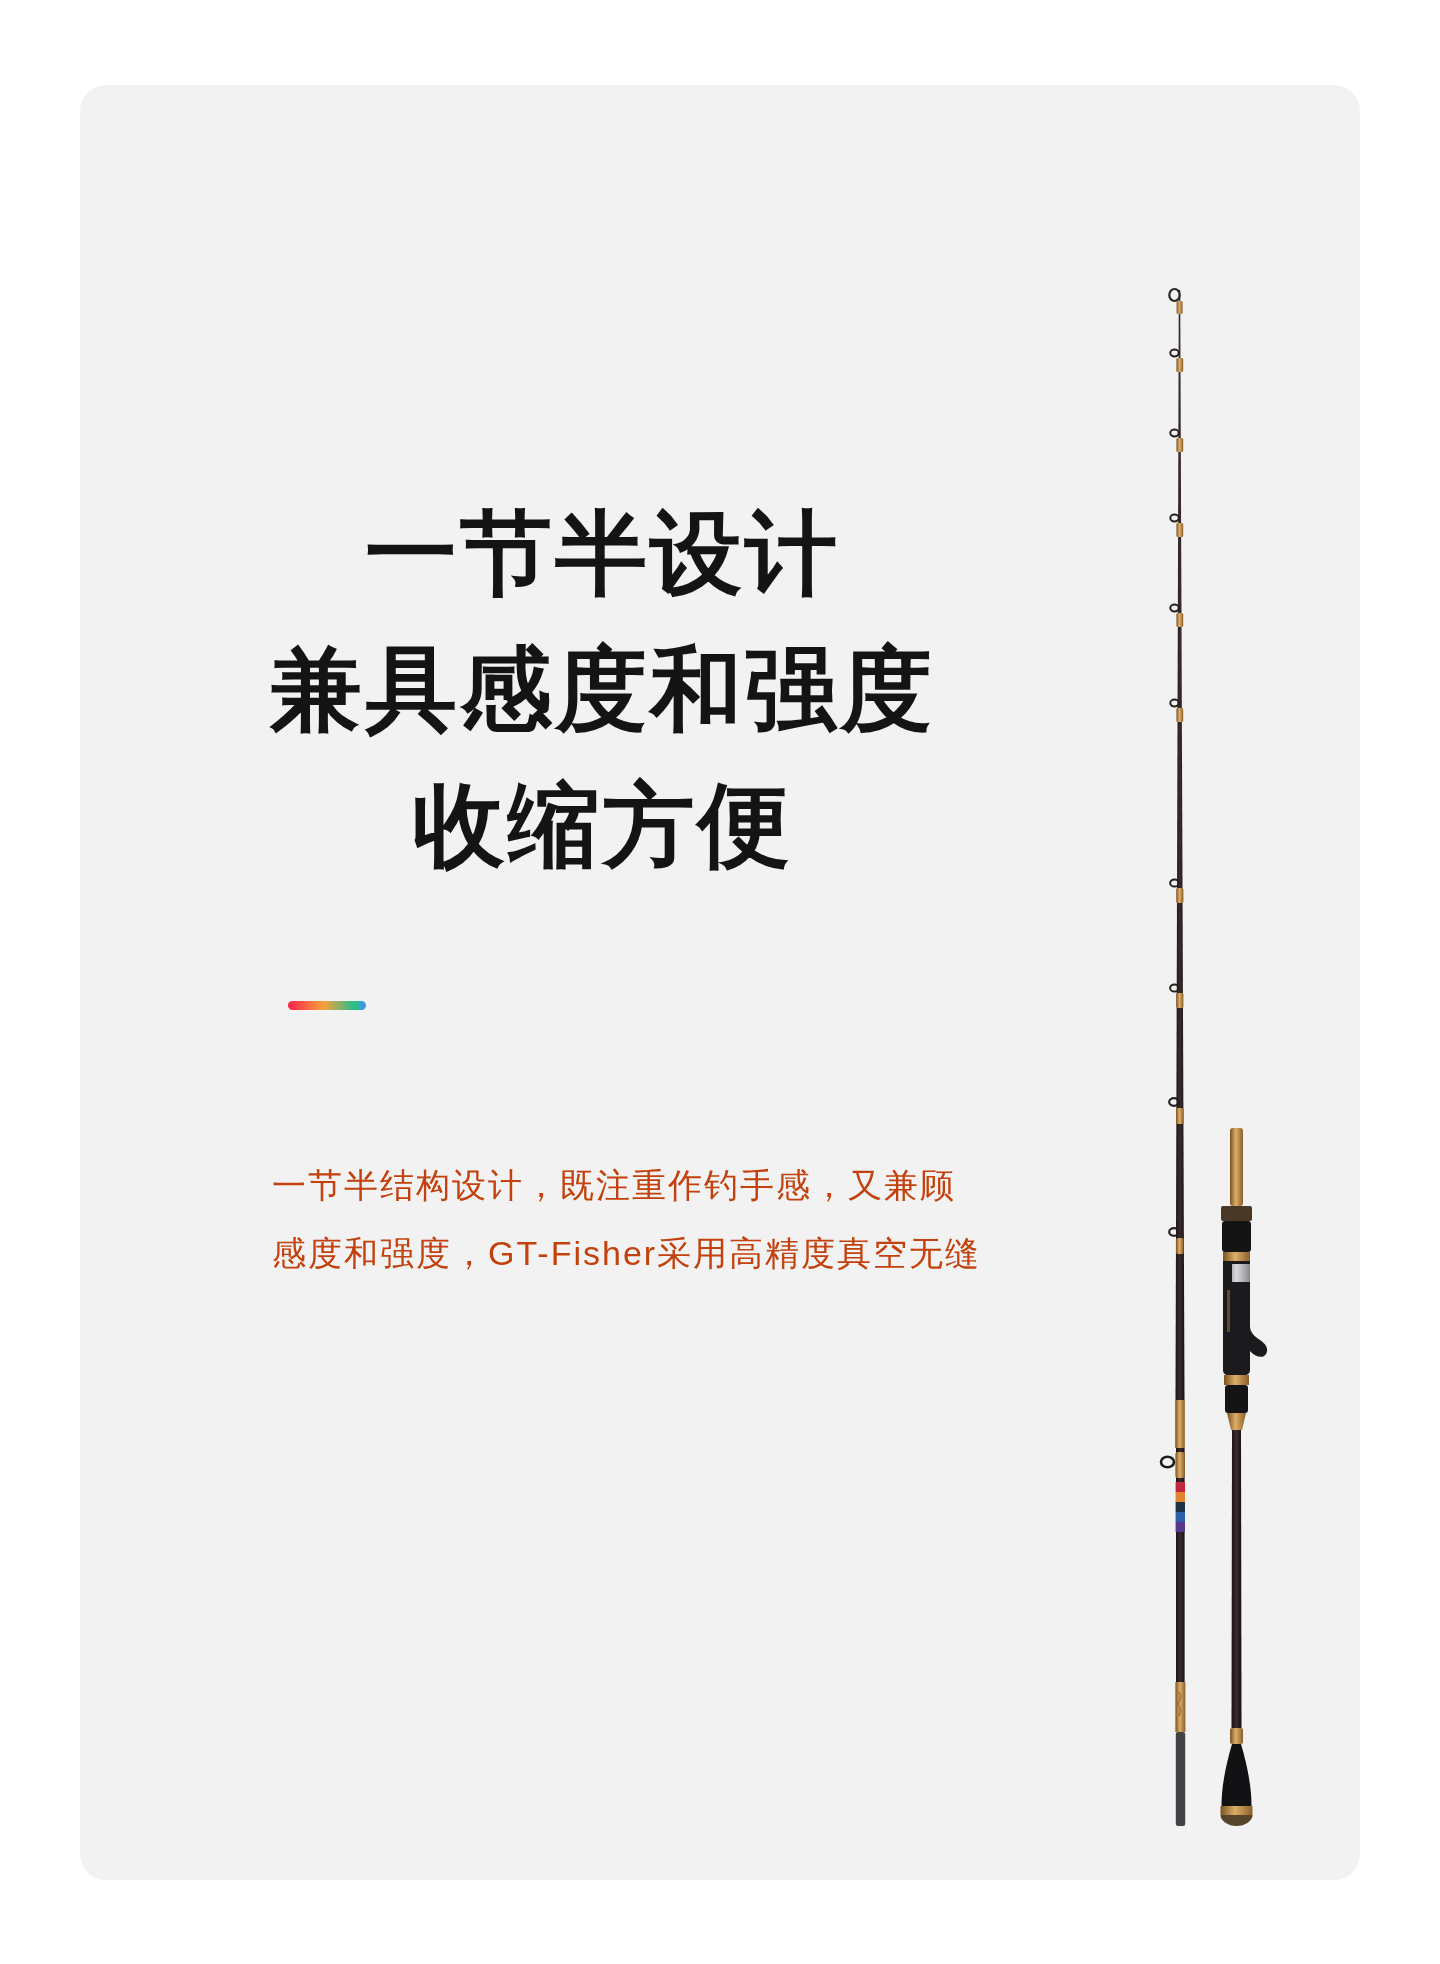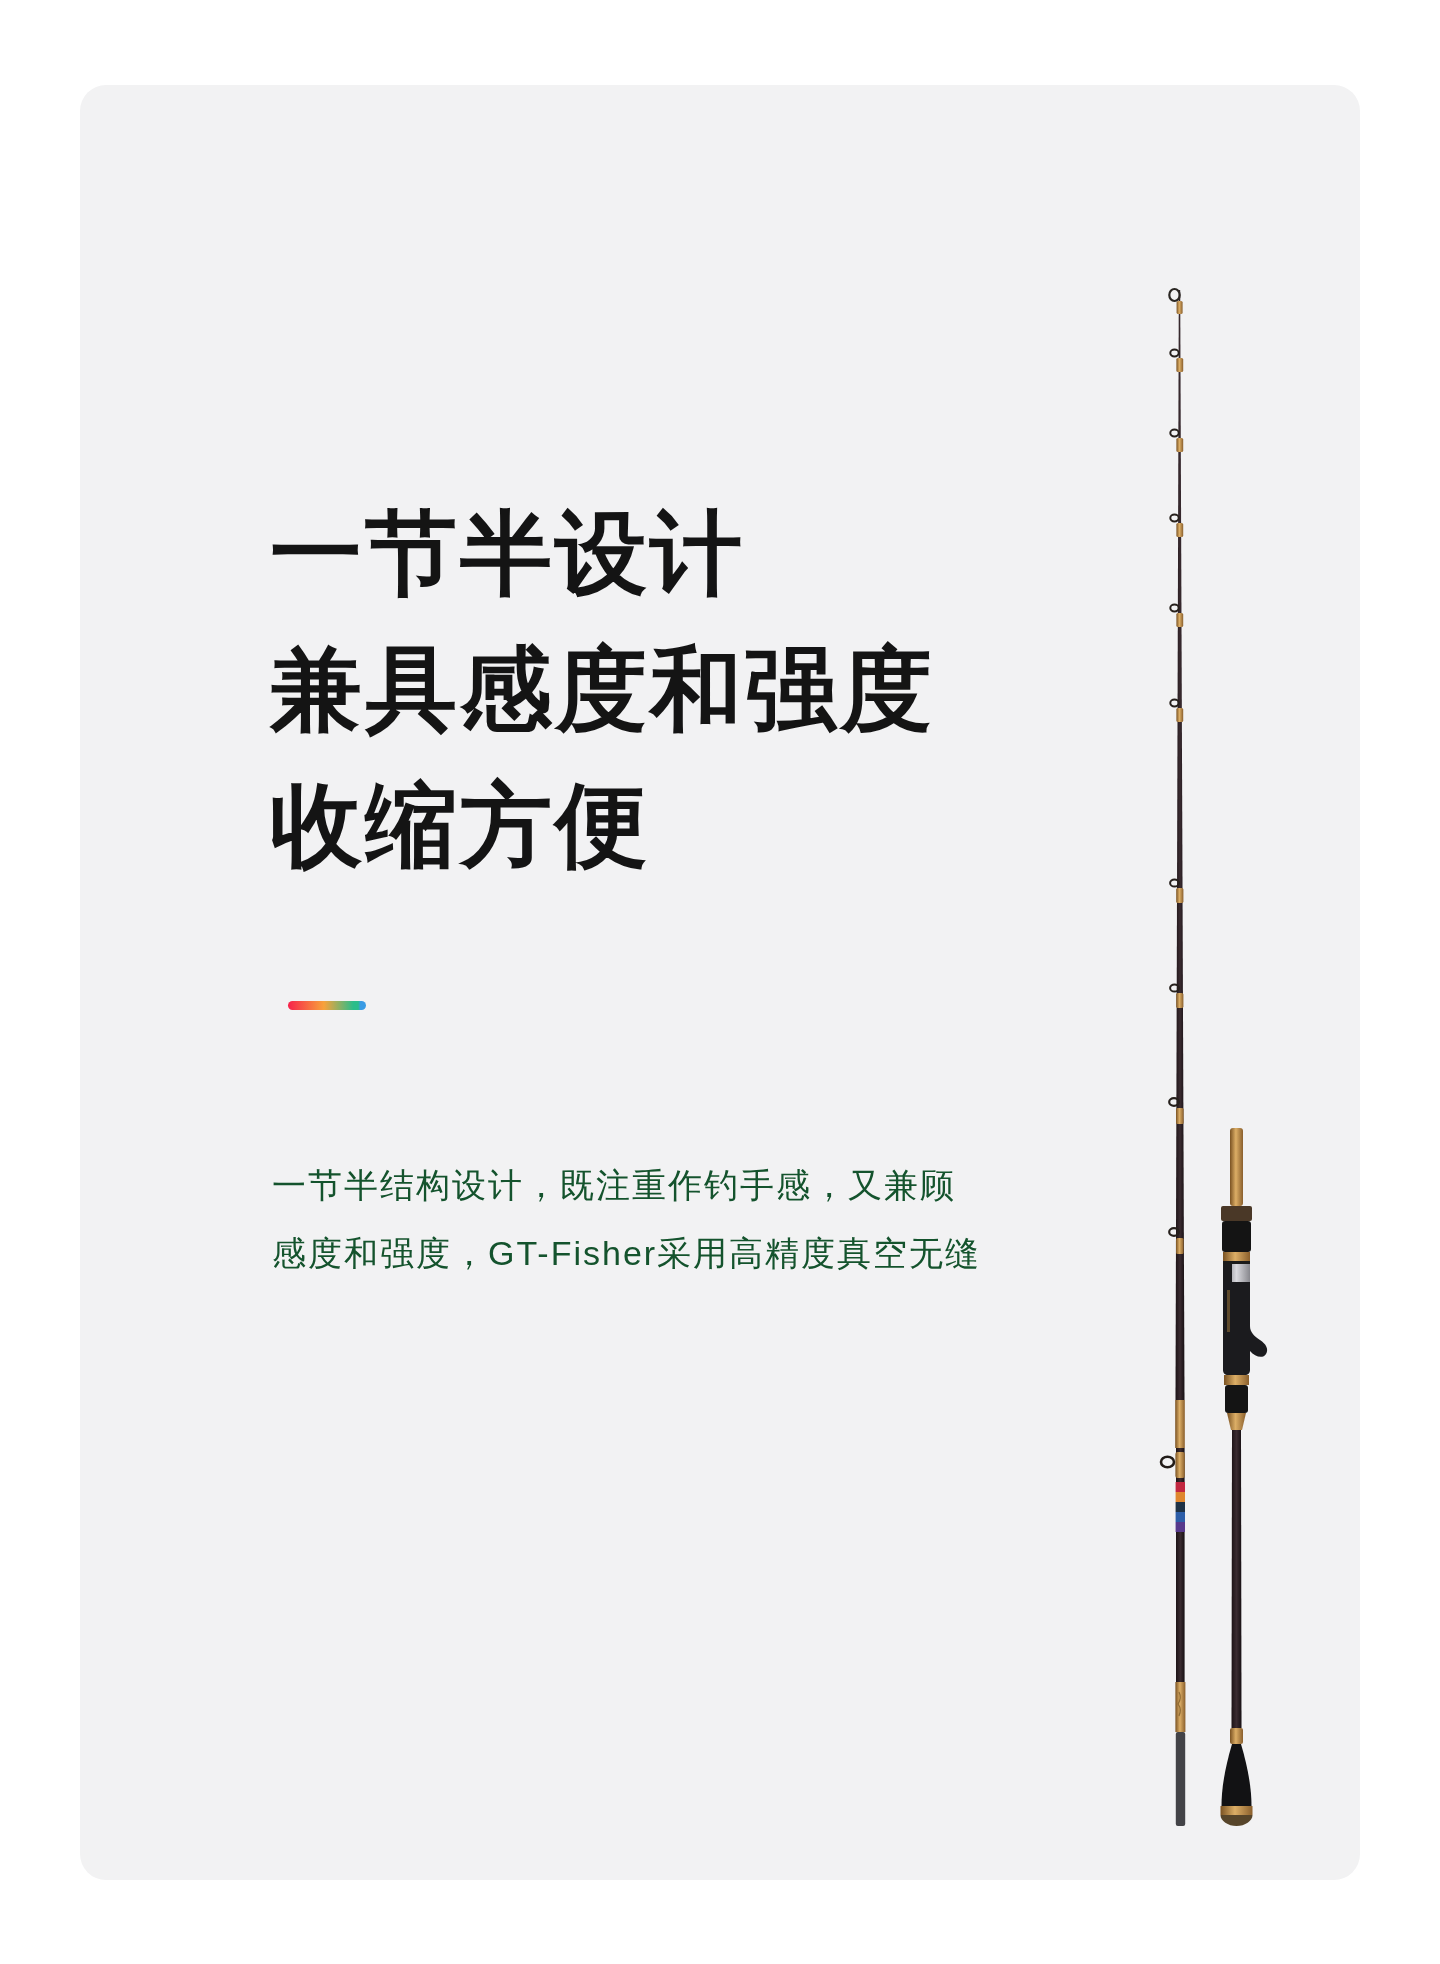--- a/index.html
+++ b/index.html
@@ -27,21 +27,21 @@
     position:absolute;
     left:190px;
     top:400px;
     margin:0;
     font-size:92px;
     line-height:136px;
     font-weight:900;
     letter-spacing:3px;
     color:#141414;
   }
-  .headline span{display:block;}
+  .headline span{display:block;text-align:center;}
   .divider{
     position:absolute;
     left:208px;
     top:916px;
     width:78px;
     height:9px;
     border-radius:4.5px;
     background:linear-gradient(90deg,
       #f7224b 0%,
       #f8a23b 46%,
@@ -51,21 +51,21 @@
       #3a9be4 100%);
   }
   .description{
     position:absolute;
     left:192px;
     top:1066px;
     width:740px;
     font-size:34px;
     line-height:68px;
     letter-spacing:2px;
-    color:#14532d;
+    color:#c2410c;
     font-weight:400;
   }
   .rod-figure{
     position:absolute;
     left:1040px;
     top:195px;
     width:220px;
     height:1560px;
   }
 </style>

